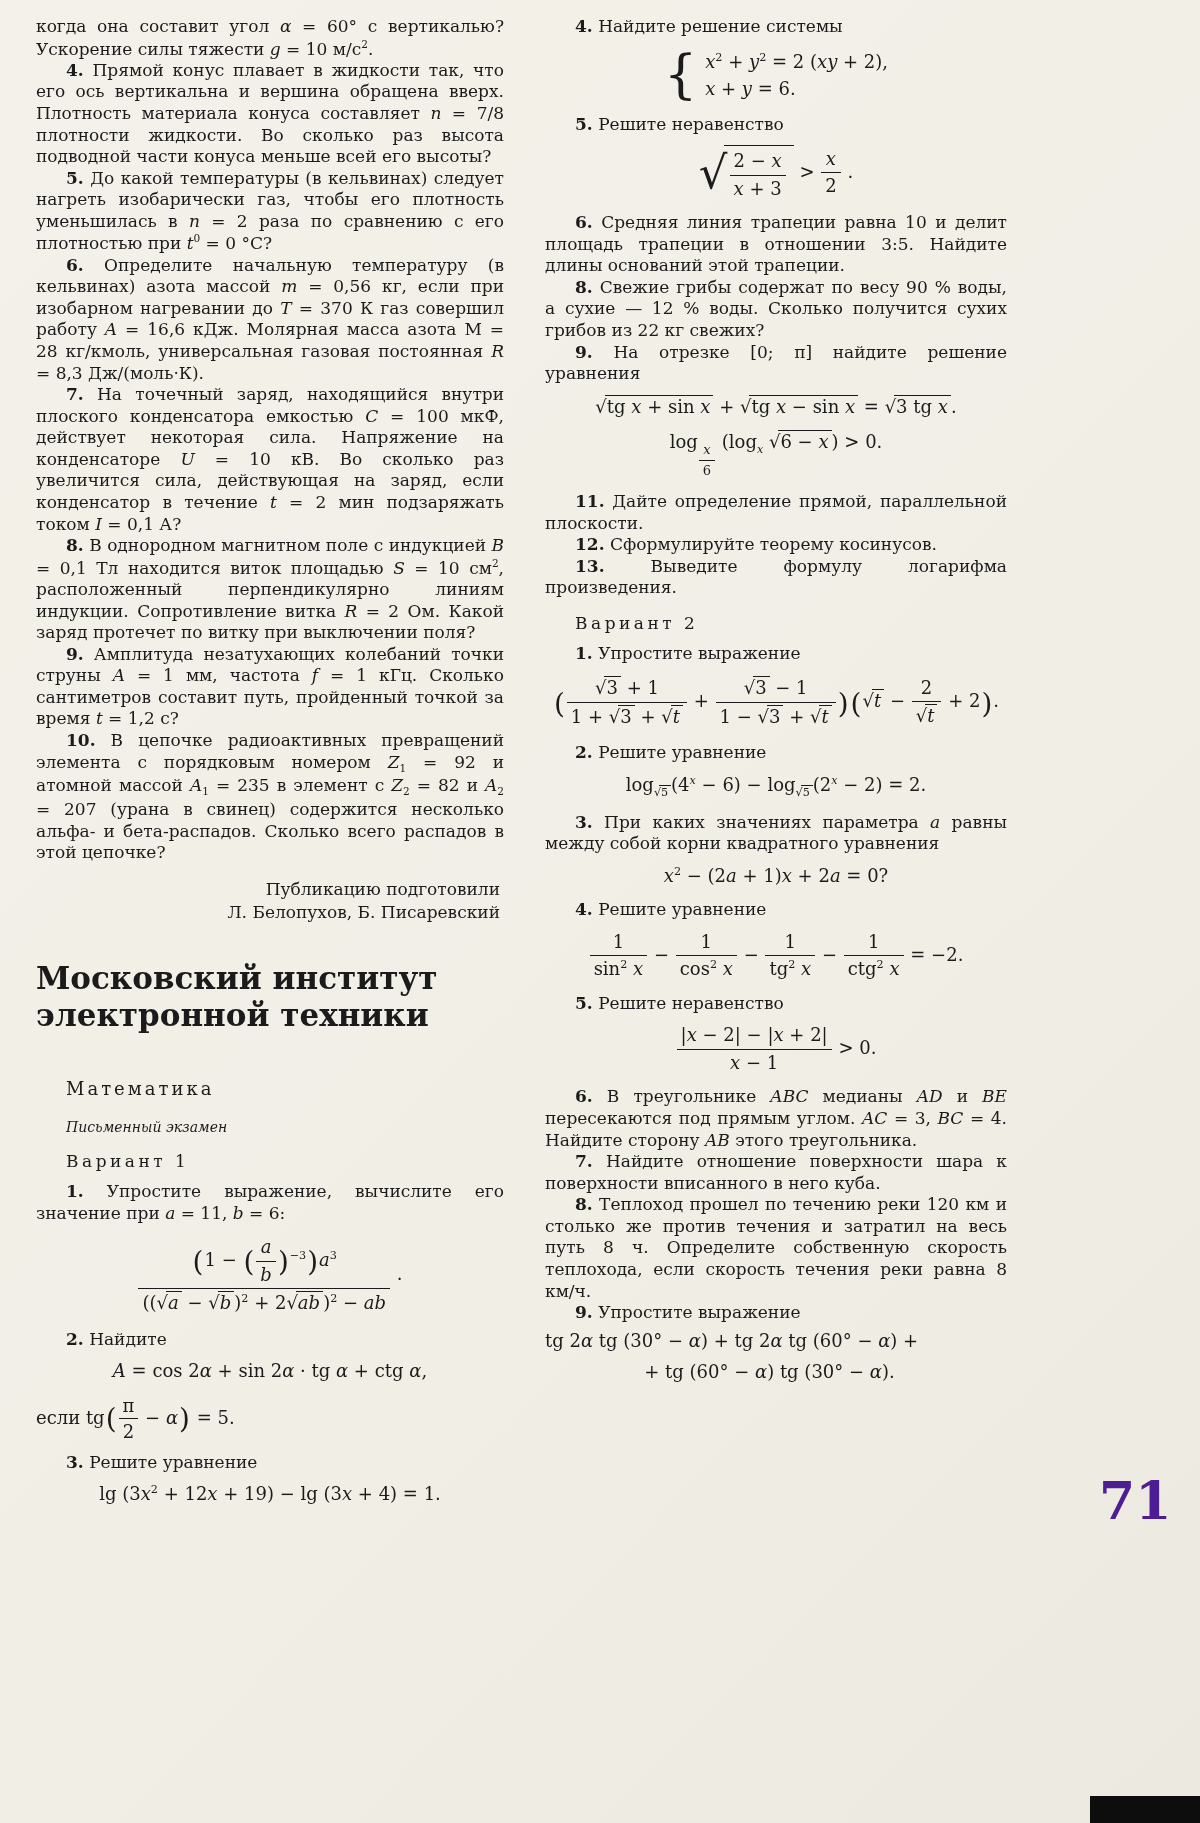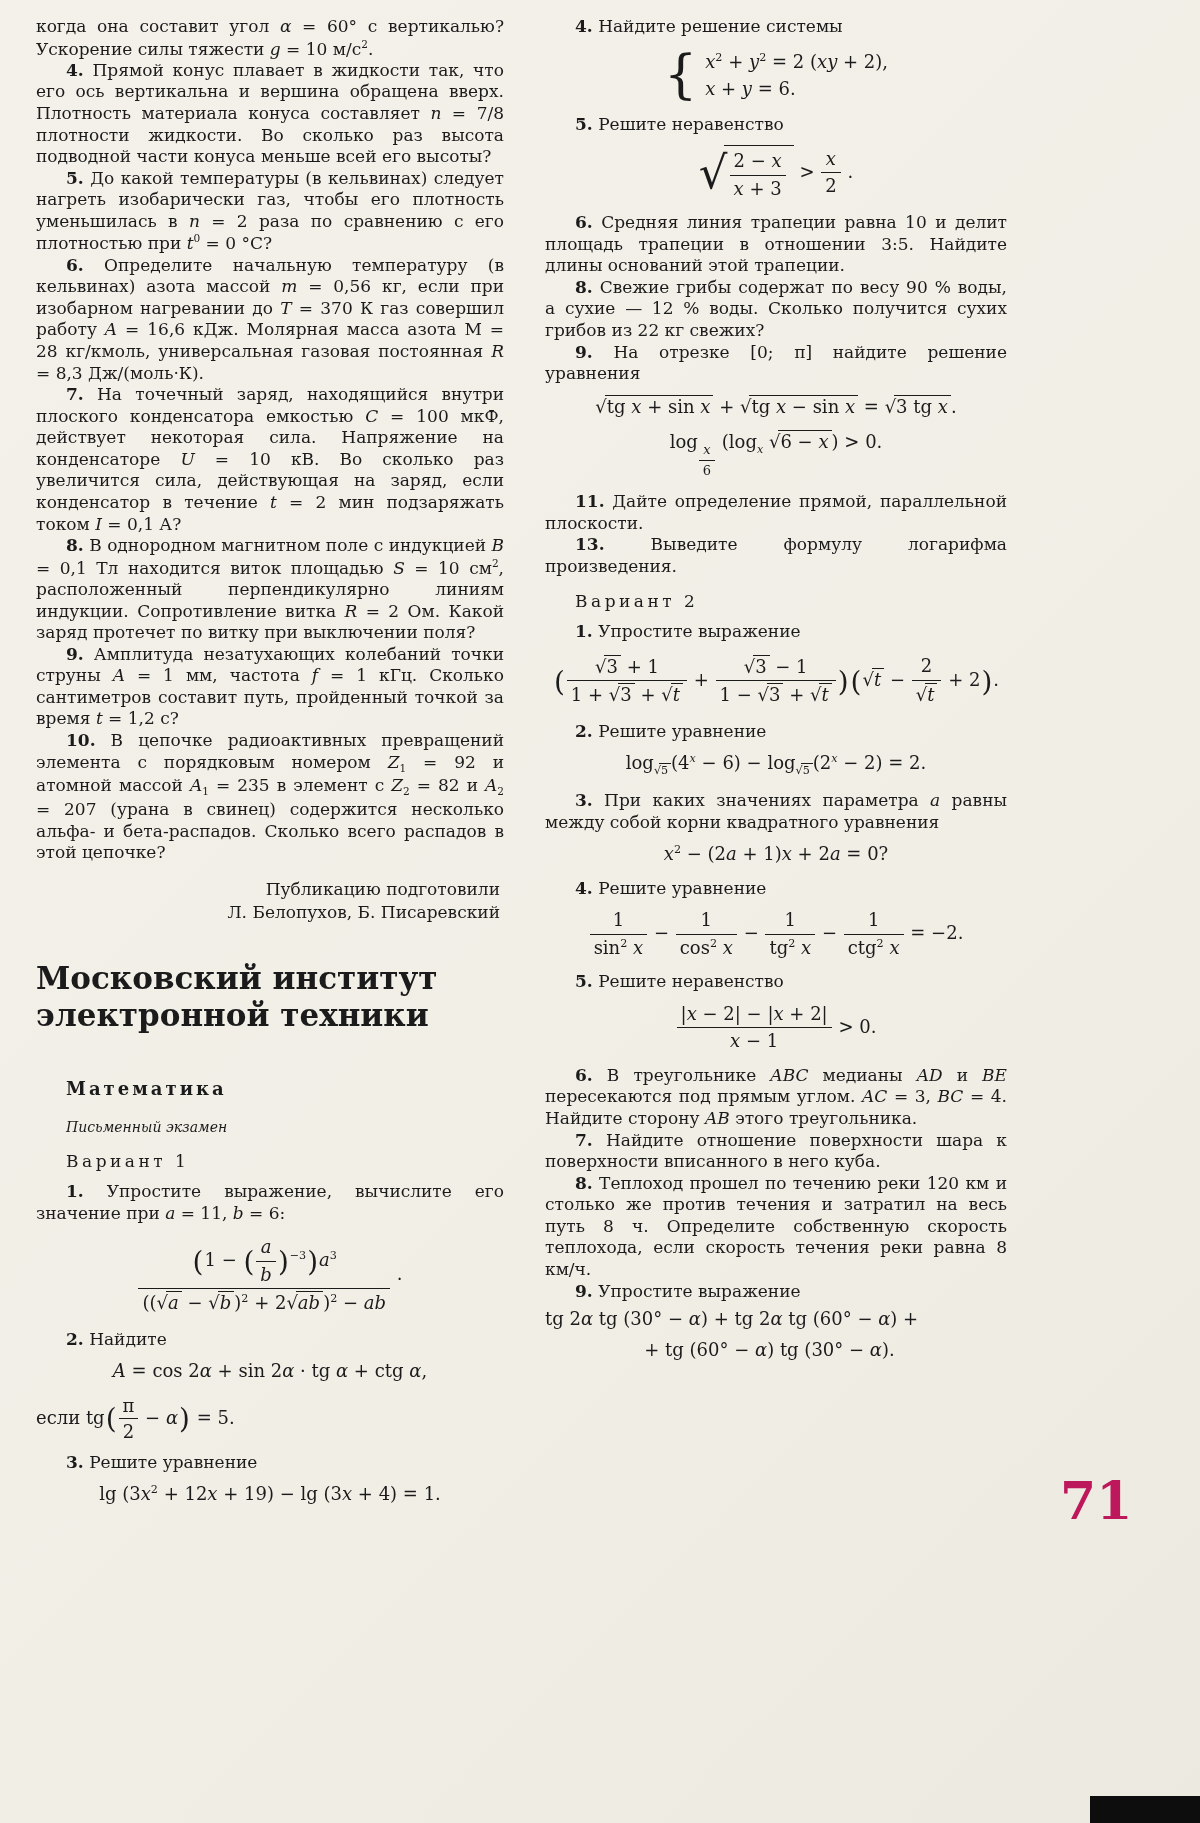--- a/index.html
+++ b/index.html
@@ -44,26 +44,26 @@
   
   .sys { display:inline-flex; align-items:center; text-align:left; }
   .sys .brace { font-size:2.9em; line-height:0.95; margin-right:8px; font-weight:400; }
   .sys .lines span { display:block; line-height:1.5; }
 
   
   .bp { font-size:1.55em; vertical-align:-0.18em; line-height:1; padding:0 1px; }
 
   .credits { text-align:right; font-size:17px; line-height:1.35; margin-top:14px; padding-right:4px; }
   .institute { font-size:31px; font-weight:bold; line-height:1.2; margin-top:36px; max-width:440px; }
-  .subject  { font-weight:bold; letter-spacing:3px; font-size:18px; margin:44px 0 0 30px; }
+  .subject  { font-weight:normal; letter-spacing:3px; font-size:18px; margin:44px 0 0 30px; }
   .examtype { font-style:italic; font-size:14px; margin:20px 0 6px 30px; }
   .variant  { letter-spacing:3.5px; font-size:17px; margin:16px 0 10px 30px; }
   .variant2 { letter-spacing:3.5px; font-size:17px; margin:14px 0 10px 30px; }
 
-  .page-num { position:absolute; left:1060px; top:1470px; font-size:52px; font-weight:bold; color:#be185d; }
+  .page-num { position:absolute; left:1099px; top:1470px; font-size:52px; font-weight:bold; color:#4c1d95; }
   .corner { position:absolute; right:0; bottom:0; width:110px; height:27px; background:#0d0d0d; }
 </style>
 </head>
 <body>
 
 <div class="page">
 
   <div class="col col-left">
     <p class="para noindent">когда она составит угол <i>α</i> = 60° с вертикалью? Ускорение силы тяжести <i>g</i> = 10 м/с<sup>2</sup>.</p>
     <p class="para"><b>4.</b> Прямой конус плавает в жидкости так, что его ось вертикальна и вершина обращена вверх. Плотность материала конуса составляет <i>n</i> = 7/8 плотности жидкости. Во сколько раз высота подводной части конуса меньше всей его высоты?</p>
@@ -113,20 +113,21 @@
 
     <p class="para"><b>6.</b> Средняя линия трапеции равна 10 и делит площадь трапеции в отношении 3:5. Найдите длины оснований этой трапеции.</p>
     <p class="para"><b>8.</b> Свежие грибы содержат по весу 90 % воды, а сухие — 12 % воды. Сколько получится сухих грибов из 22 кг свежих?</p>
 
     <p class="para"><b>9.</b> На отрезке [0; π] найдите решение уравнения</p>
     <div class="formula">√<span class="ov">tg <i>x</i> + sin <i>x</i></span> + √<span class="ov">tg <i>x</i> − sin <i>x</i></span> = √<span class="ov">3 tg <i>x</i></span>.</div>
 
     <div class="formula">log<sub class="subfr"><span class="fr"><span class="n"><i>x</i></span><span class="d">6</span></span></sub> (log<sub><i>x</i></sub> √<span class="ov">6 − <i>x</i></span>) &gt; 0.</div>
 
     <p class="para"><b>11.</b> Дайте определение прямой, параллельной плоскости.</p>
+    <p class="para"><b>12.</b> Сформулируйте теорему косинусов.</p>
     <p class="para"><b>13.</b> Выведите формулу логарифма произведения.</p>
 
     <div class="variant2">Вариант 2</div>
 
     <p class="para"><b>1.</b> Упростите выражение</p>
     <div class="formula formula-big"><span class="bp">(</span><span class="fr"><span class="n">√<span class="ov">3</span> + 1</span><span class="d">1 + √<span class="ov">3</span> + √<span class="ov"><i>t</i></span></span></span> + <span class="fr"><span class="n">√<span class="ov">3</span> − 1</span><span class="d">1 − √<span class="ov">3</span> + √<span class="ov"><i>t</i></span></span></span><span class="bp">)</span><span class="bp">(</span>√<span class="ov"><i>t</i></span> − <span class="fr"><span class="n">2</span><span class="d">√<span class="ov"><i>t</i></span></span></span> + 2<span class="bp">)</span>.</div>
 
     <p class="para"><b>2.</b> Решите уравнение</p>
     <div class="formula">log<sub>√<span class="ov">5</span></sub>(4<sup><i>x</i></sup> − 6) − log<sub>√<span class="ov">5</span></sub>(2<sup><i>x</i></sup> − 2) = 2.</div>
 

